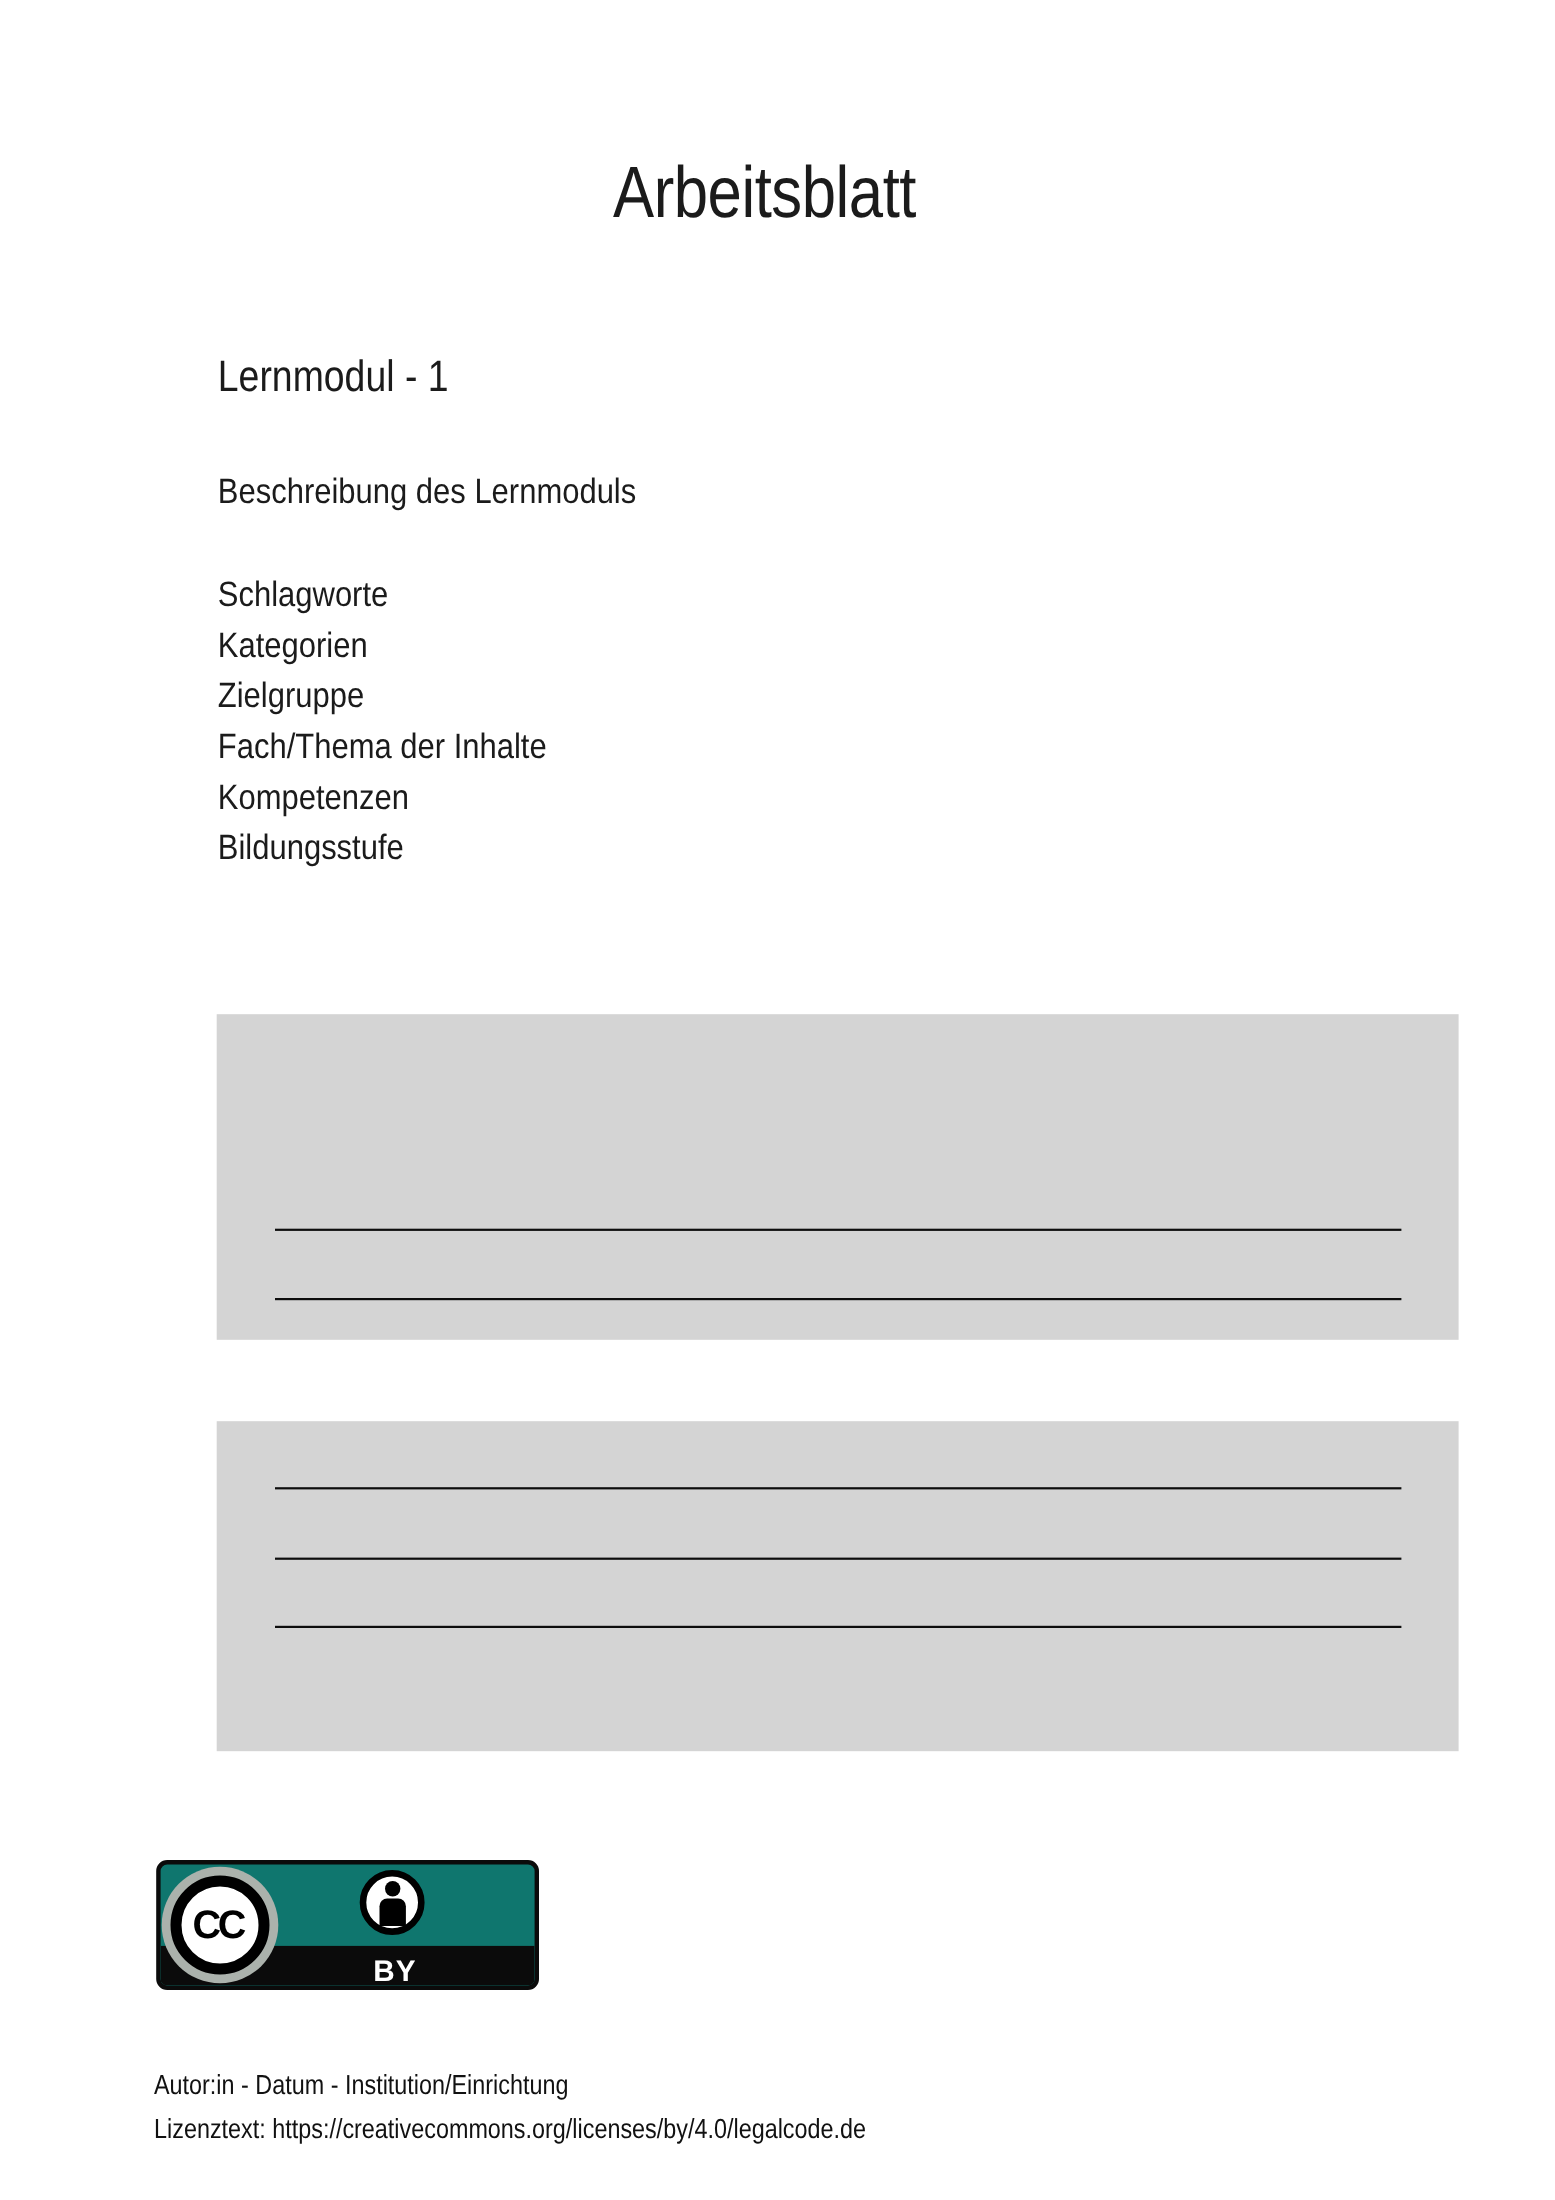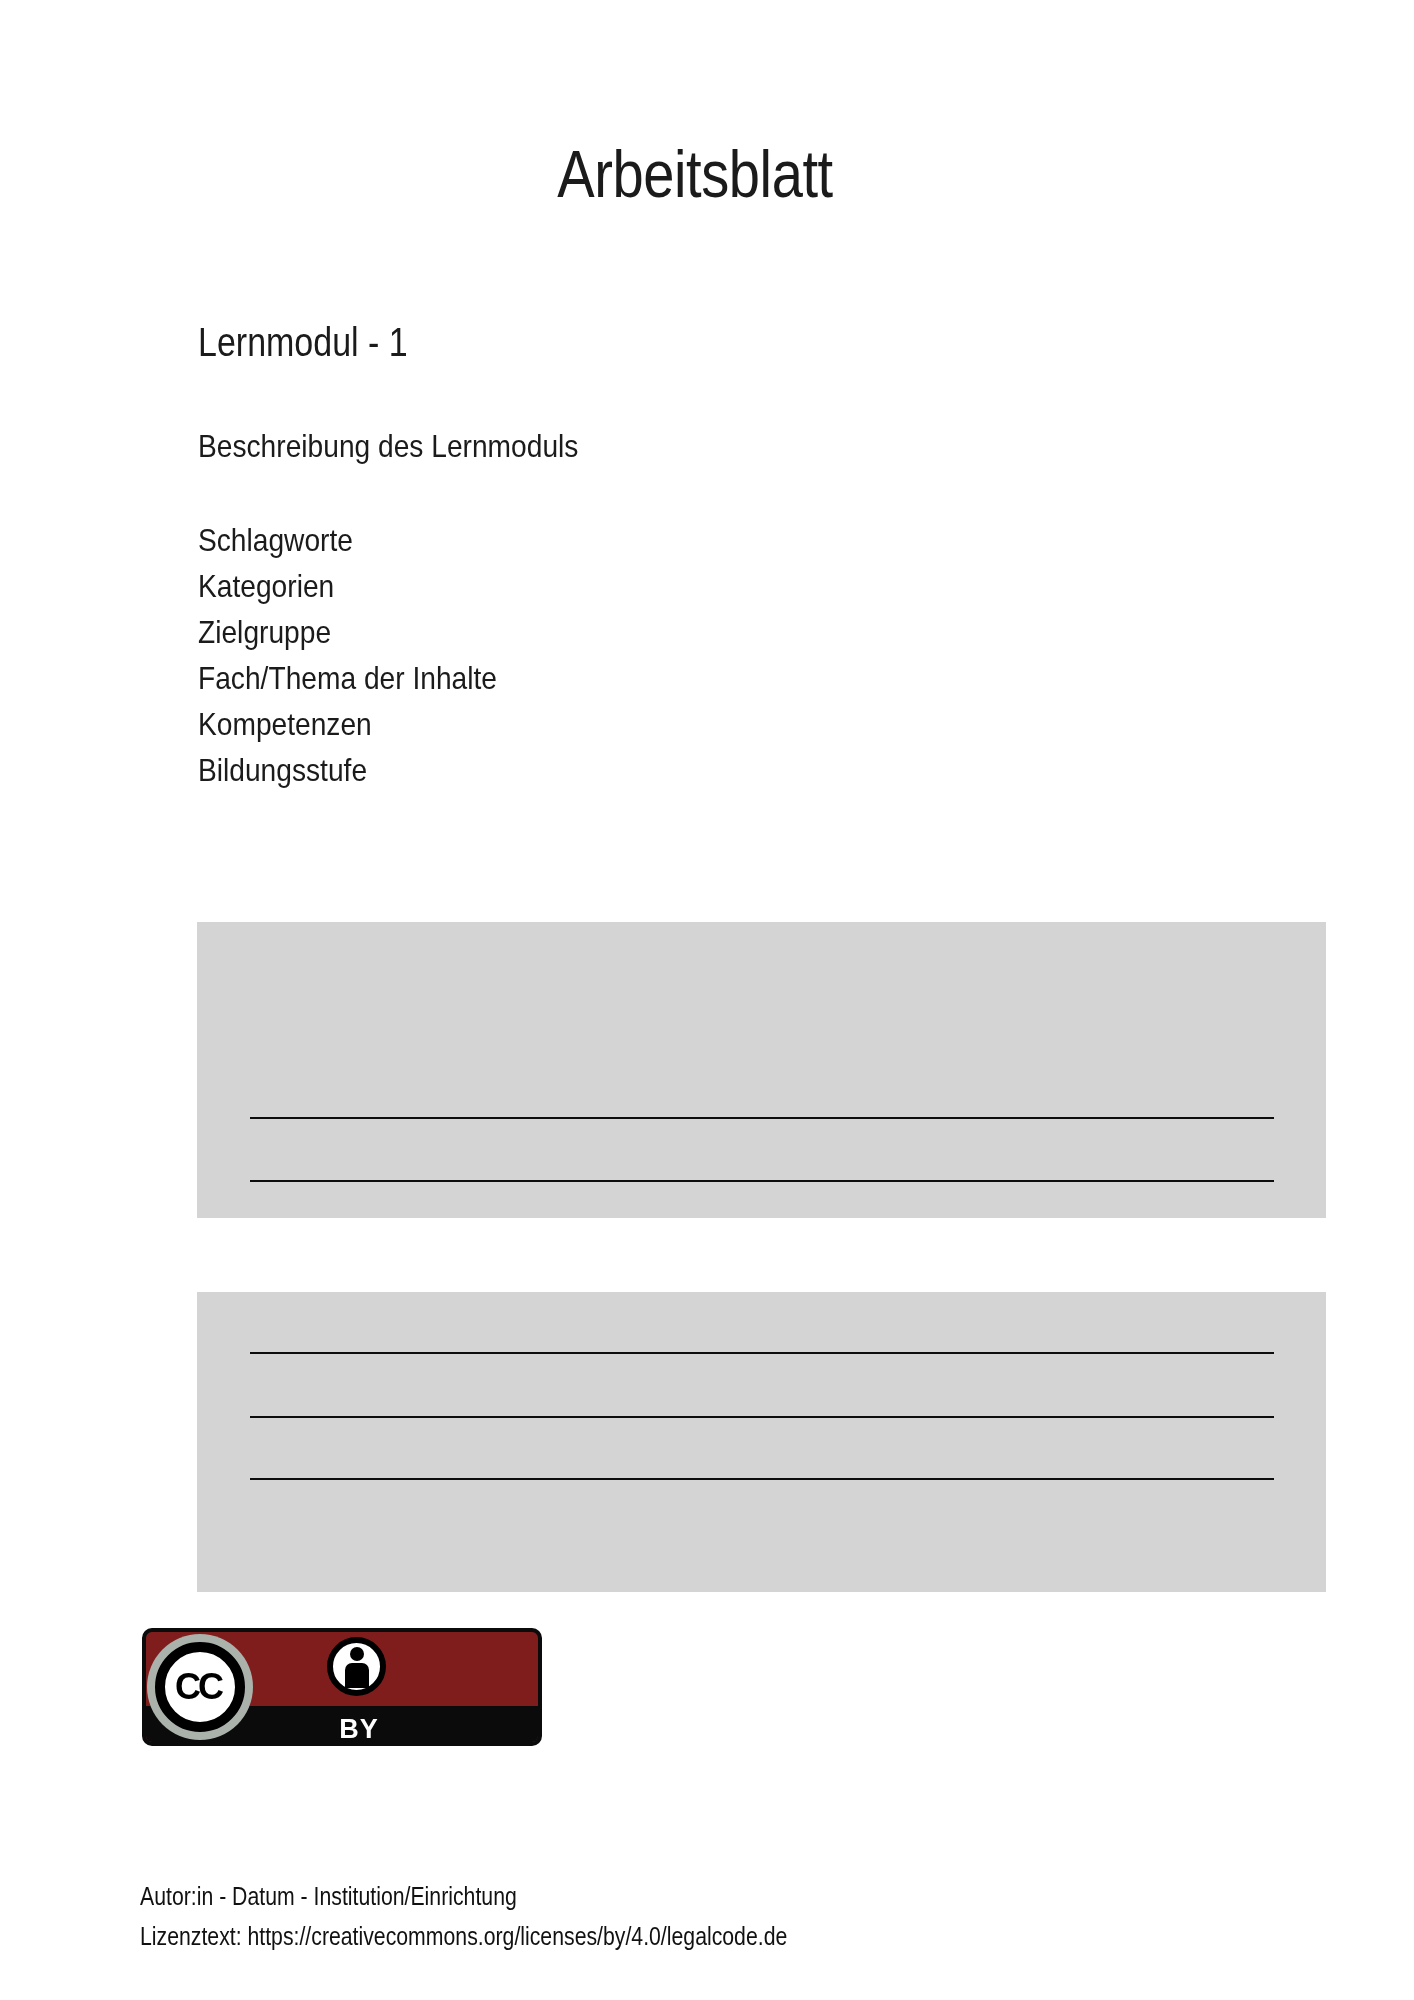--- a/index.html
+++ b/index.html
@@ -80,25 +80,25 @@
   .answer-box-1 .writing-line.l1 { top: 195px; }
   .answer-box-1 .writing-line.l2 { top: 258px; }
   .answer-box-2 .writing-line.l1 { top: 60px; }
   .answer-box-2 .writing-line.l2 { top: 124px; }
   .answer-box-2 .writing-line.l3 { top: 186px; }
 
   
   .cc-badge {
     position: absolute;
     left: 142px;
-    top: 1628px;
-    width: 400px;
+    top: 1691px;
+    width: 348px;
     height: 118px;
     box-sizing: border-box;
-    background: #7f1d1d;
+    background: #0f766e;
     border: 4px solid #0b0b0b;
     border-radius: 10px;
     overflow: hidden;
   }
   .cc-badge .black-strip {
     position: absolute;
     left: 0; right: 0; bottom: 0;
     height: 36px;
     background: #0b0b0b;
   }

